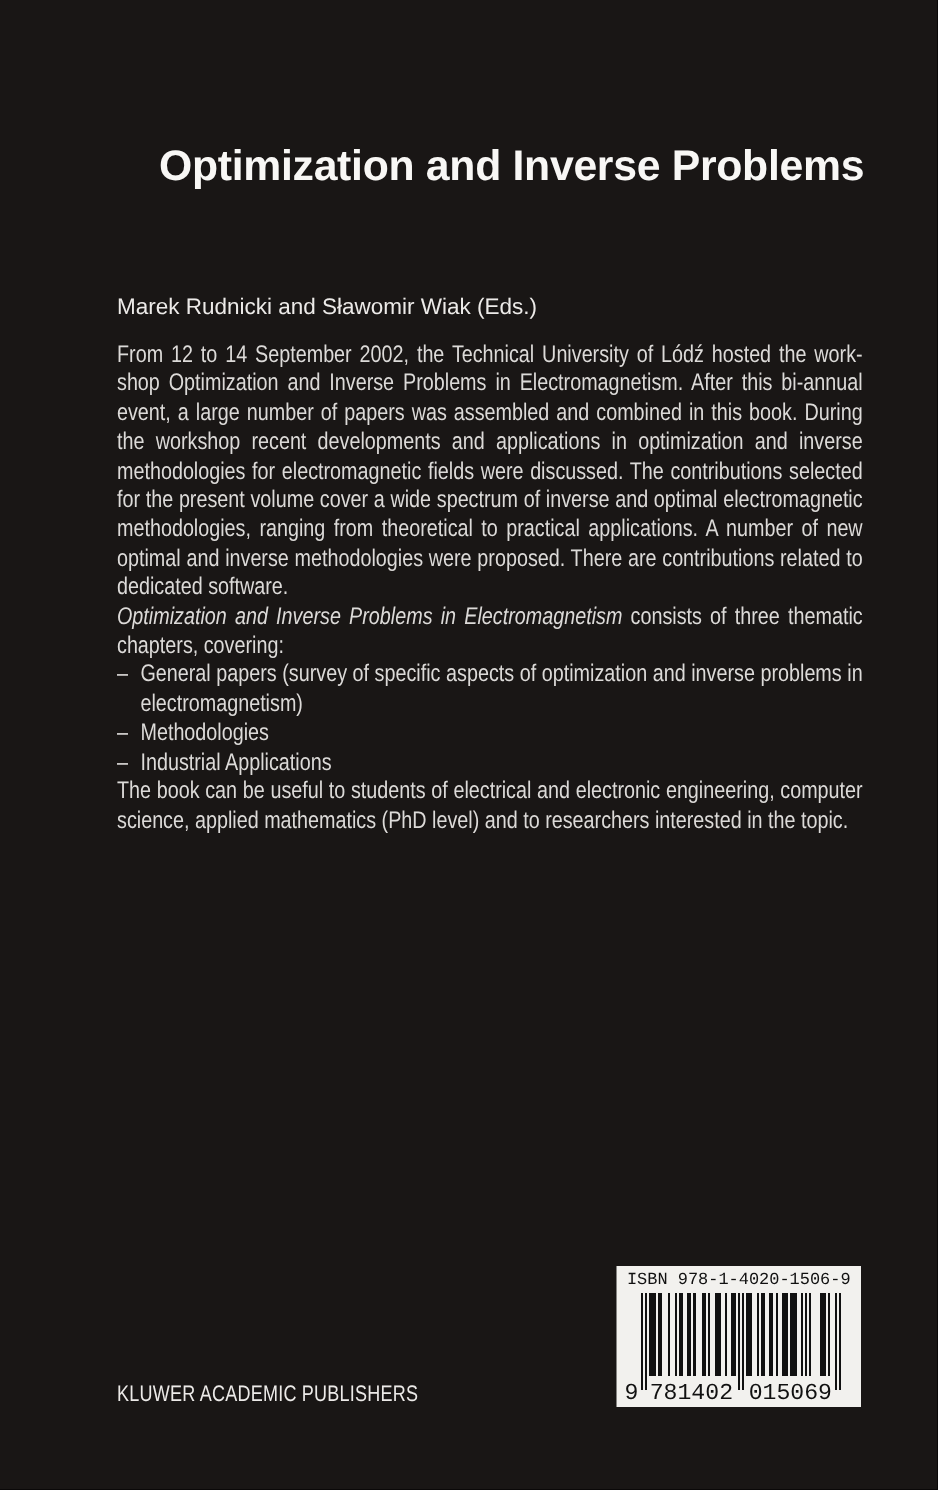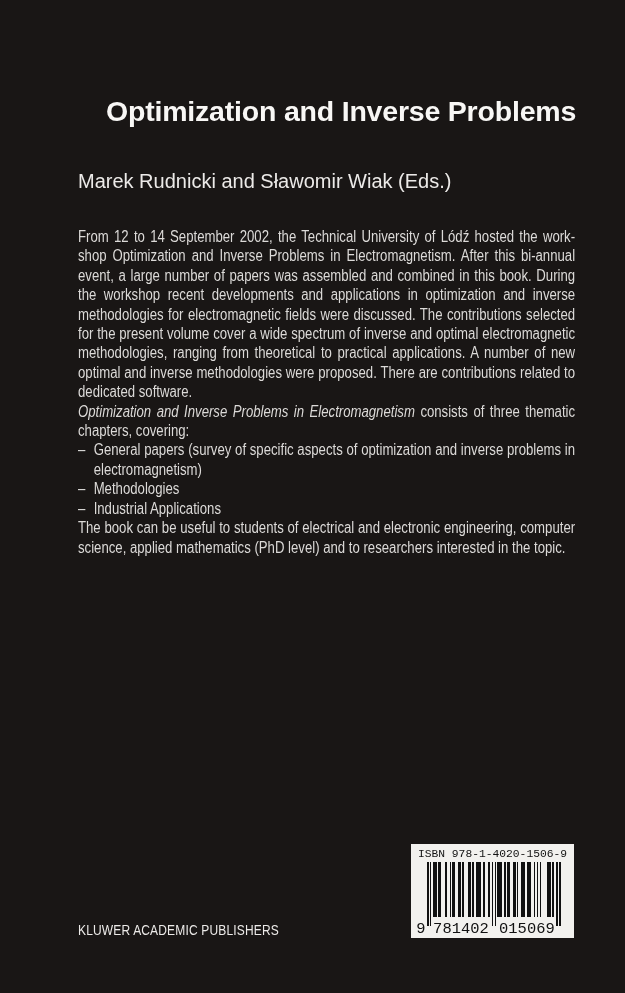--- a/index.html
+++ b/index.html
@@ -10,22 +10,22 @@
     color:var(--body-text,#dcdad8);
   }
   .title{
     position:absolute;left:78px;top:75px;width:520px;
     font-size:28.5px;font-weight:bold;line-height:34px;letter-spacing:-0.2px;
     color:var(--title-text,#f8f7f5);
     margin-left:28px;
   }
   .title span{display:block;}
   .editors{
-    position:absolute;left:78px;top:169px;
-    font-size:20px;line-height:25px;
+    position:absolute;left:78px;top:192px;
+    font-size:15px;line-height:25px;
     color:var(--editors-text,#eceae8);
     white-space:nowrap;
     text-align:center;
   }
   .text-col{
     position:absolute;left:78px;top:227px;width:604px;
     transform:scaleX(0.823);transform-origin:0 0;
     font-size:16px;line-height:19.4px;
   }
   .text-col p{margin:0;text-align:justify;}

